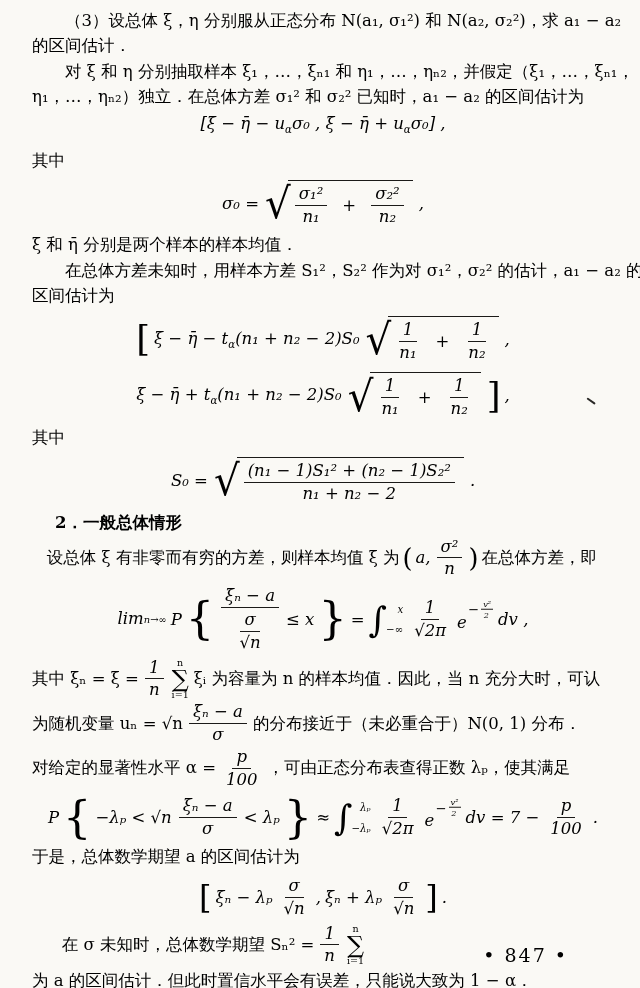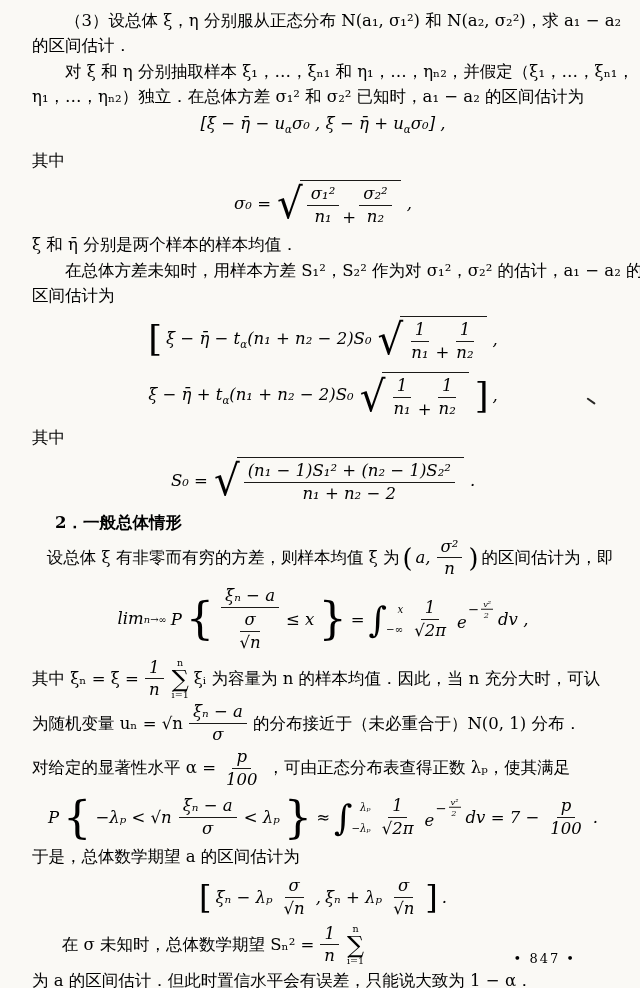--- a/index.html
+++ b/index.html
@@ -44,42 +44,42 @@
   .frac{display:inline-flex;flex-direction:column;align-items:center;vertical-align:middle;margin:0 3px;line-height:1.2;}
   .frac > .num{border-bottom:1.4px solid #1b1a18;padding:0 4px 1px;}
   .frac > .den{padding:1px 4px 0;}
   .frac.inner{margin:1px 0 0;}
   .frac.inner > .num{border-bottom:1.3px solid #1b1a18;}
   .frac.tiny{font-size:0.62em;line-height:1.05;margin:0 1px;align-items:flex-end;}
   .frac.tiny > .num{border-bottom:1px solid #1b1a18;padding:0 2px 0;}
   
   .sqrt{display:inline-flex;align-items:stretch;margin:0 2px;}
   .rad{font-size:2.45em;line-height:1.05;align-self:center;margin-right:-3px;transform:scaleY(1.05);font-style:normal;}
-  .vinc{border-top:1.5px solid #1b1a18;display:inline-flex;align-items:flex-end;padding:3px 6px 0 4px;}
+  .vinc{border-top:1.5px solid #1b1a18;display:inline-flex;align-items:center;padding:3px 6px 0 4px;gap:12px;}
   
   .brace{font-size:2.7em;font-weight:300;line-height:0;font-style:normal;}
   .bigbr{font-size:2.15em;font-weight:300;line-height:0;font-style:normal;}
   .bigbr2{font-size:1.95em;font-weight:300;line-height:0;font-style:normal;}
   .bigp{font-size:1.55em;font-weight:300;line-height:0;font-style:normal;}
   
   .lim{display:inline-flex;flex-direction:row;align-items:center;line-height:1;}
   .lim .limb{font-size:0.6em;margin-top:1px;}
   
   .intwrap{display:inline-flex;align-items:center;}
   .intsym{font-size:2.15em;line-height:0.9;font-style:normal;}
   .intlims{display:inline-flex;flex-direction:column;justify-content:space-between;font-size:0.62em;height:3.1em;margin-left:-1px;}
   .intlims .it{align-self:flex-end;}
   .intlims .ib{align-self:flex-start;}
   
   .sum{display:inline-flex;flex-direction:column;align-items:center;line-height:1;vertical-align:middle;margin:0 2px;}
   .sum .st,.sum .sbm{font-size:0.58em;}
   .sum .ss{font-size:1.45em;line-height:0.95;font-style:normal;}
   
   .expw{display:inline-flex;align-items:center;font-size:0.8em;transform:translateY(-0.55em);margin-left:1px;font-style:italic;}
-  .pagenum{position:absolute;right:64px;bottom:22px;font-size:13px;letter-spacing:2px;}
+  .pagenum{position:absolute;right:72px;bottom:22px;font-size:19px;letter-spacing:2px;}
   .artifact{position:absolute;right:44px;top:400px;width:10px;height:2.4px;background:#2a2927;transform:rotate(35deg);border-radius:1px;}
 </style>
 </head>
 <body>
 
 <div class="page">
 
   <p class="para">
     <span class="line indent">（3）设总体 ξ，η 分别服从正态分布 N(a₁, σ₁²) 和 N(a₂, σ₂²)，求 a₁ − a₂</span>
     <span class="line">的区间估计．</span>
@@ -191,21 +191,21 @@
 
   <div class="flexline" style="padding-left:0.9em">
     <span>设总体 ξ 有非零而有穷的方差，则样本均值 ξ̄ 为</span>
     <span class="bigp">(</span>
     <span class="m">a,</span>
     <span class="frac m">
       <span class="num">σ²</span>
       <span class="den">n</span>
     </span>
     <span class="bigp">)</span>
-    <span>的区间估计为，即</span>
+    <span>在总体方差，即</span>
   </div>
 
   <div class="formula tallf">
     <span class="lim">
       <span>lim</span>
       <span class="limb">n→∞</span>
     </span>
     <span class="m">P</span>
     <span class="brace">{</span>
     <span class="frac">

